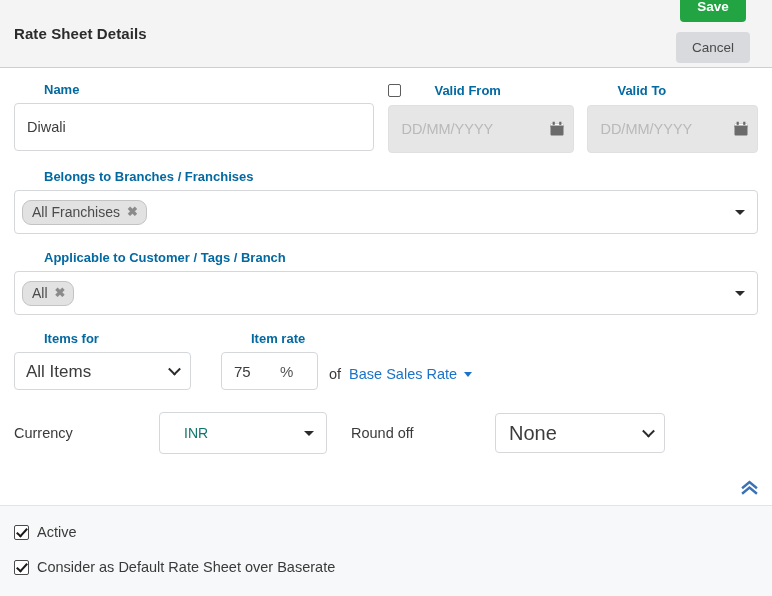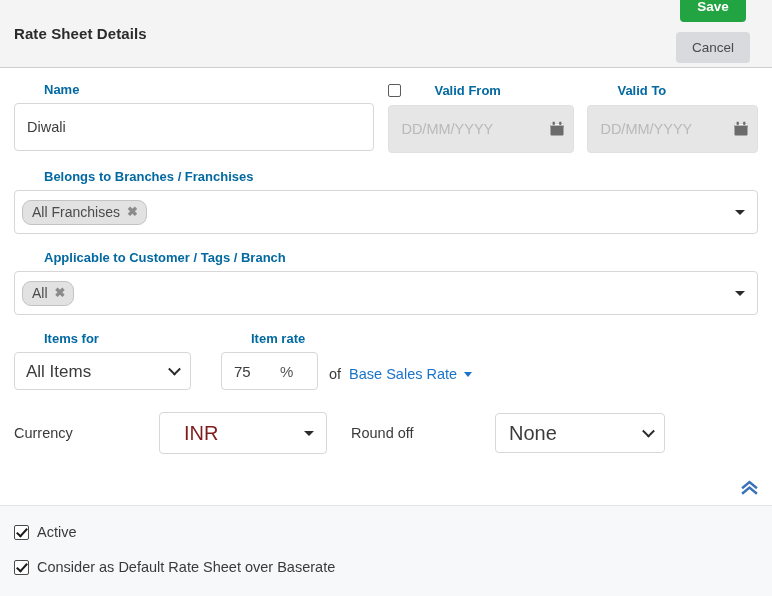--- a/index.html
+++ b/index.html
@@ -281,22 +281,22 @@
   .cur-select-wrap { width: 168px; }
   .cur-select {
     border: 1px solid #d5d7da;
     border-radius: 4px;
     height: 42px;
     width: 100%;
     background: #fff;
     display: flex;
     align-items: center;
     padding: 0 12px;
-    font-size: 20px;
-    color: #7f1d1d;
+    font-size: 14px;
+    color: #0f766e;
     position: relative;
     cursor: pointer;
     padding-left: 24px;
   }
   .round-label { margin-left: 24px; width: 144px; }
   .round-select-wrap { width: 170px; }
   .round-select {
     appearance: none;
     -webkit-appearance: none;
     border: 1px solid #d5d7da;

